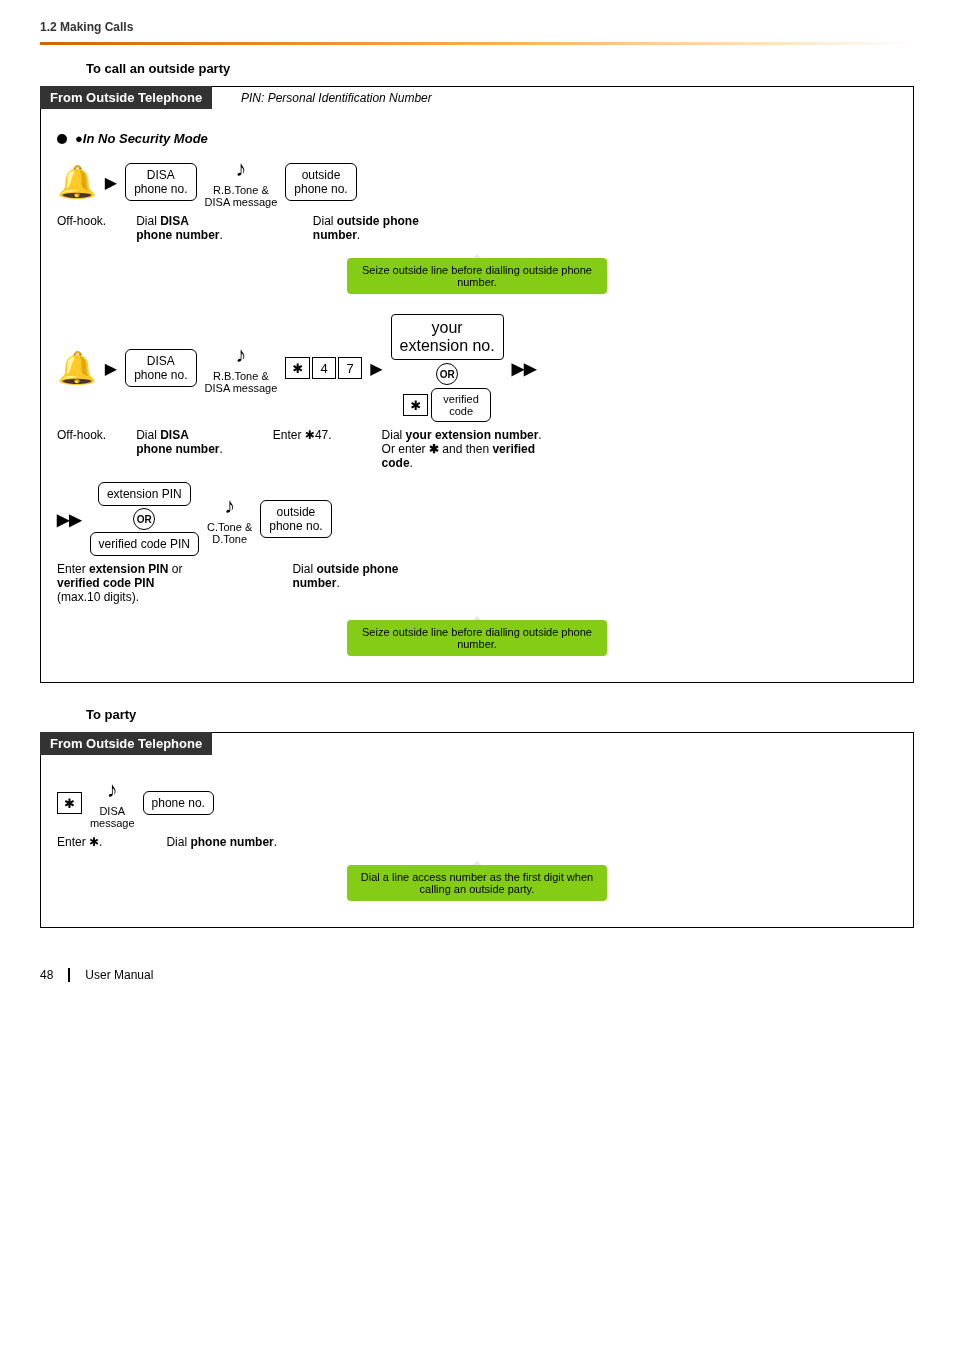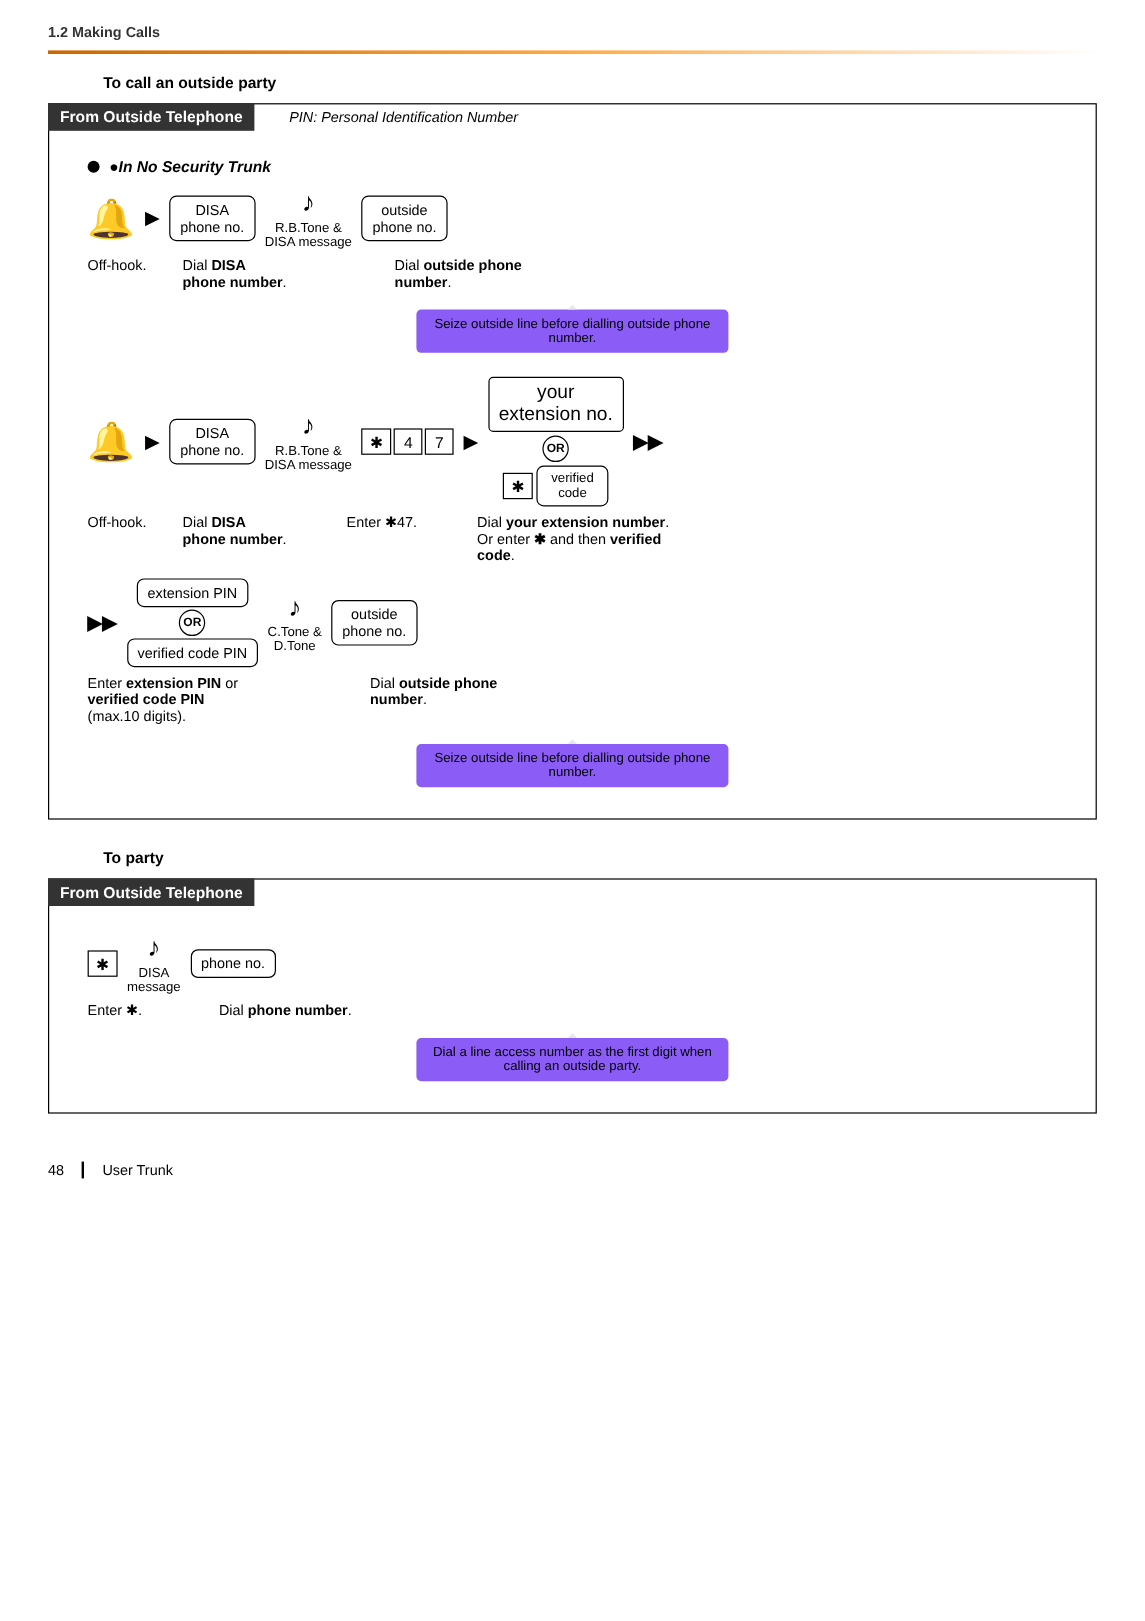--- a/index.html
+++ b/index.html
@@ -28,21 +28,21 @@
 
     .subtitle {
       font-size: 13px;
       font-weight: bold;
       margin-bottom: 10px;
       margin-left: 46px;
     }
 
     .diagram-box {
       border: 1.5px solid #000;
-      padding: 14px 32px;
+      padding: 14px 16px;
       margin-bottom: 24px;
       position: relative;
     }
 
     .box-header {
       background: #333;
       color: #fff;
       font-weight: bold;
       font-size: 13px;
       padding: 4px 10px;
@@ -128,21 +128,21 @@
       gap: 30px;
       margin: 6px 0 12px 0;
       font-size: 12px;
     }
 
     .desc-item {
       max-width: 180px;
     }
 
     .callout-box {
-      background: #8b5cf6;
+      background: #84cc16;
       border: none;
       border-radius: 4px;
       padding: 6px 10px;
       font-size: 11px;
       max-width: 260px;
       text-align: center;
       margin: 4px auto;
       position: relative;
     }
 
@@ -210,21 +210,21 @@
 <div class="subtitle">To call an outside party</div>
 
 <div class="diagram-box">
   <div class="box-header">From Outside Telephone</div>
   <div class="box-header-note">PIN: Personal Identification Number</div>
 
   <div class="diagram-content">
 
     <div class="mode-label">
       <span class="bullet-circle"></span>
-      <em>●In No Security Trunk</em>
+      <em>●In No Security Mode</em>
     </div>
 
     <div class="flow-row">
 
       <div class="flow-step">
         <span style="font-size:32px;">🔔</span>
       </div>
       <span class="arrow-right">▶</span>
 
       <div class="flow-step">
@@ -356,14 +356,14 @@
     <div style="display:flex; justify-content:center; margin-bottom:8px;">
       <div class="callout-box">Dial a line access number as the first
 digit when calling an outside party.</div>
     </div>
   </div>
 </div>
 
 <div class="page-footer">
   <span>48</span>
   <hr class="footer-rule">
-  <span>User Trunk</span>
+  <span>User Manual</span>
 </div>
 
 </body></html>

